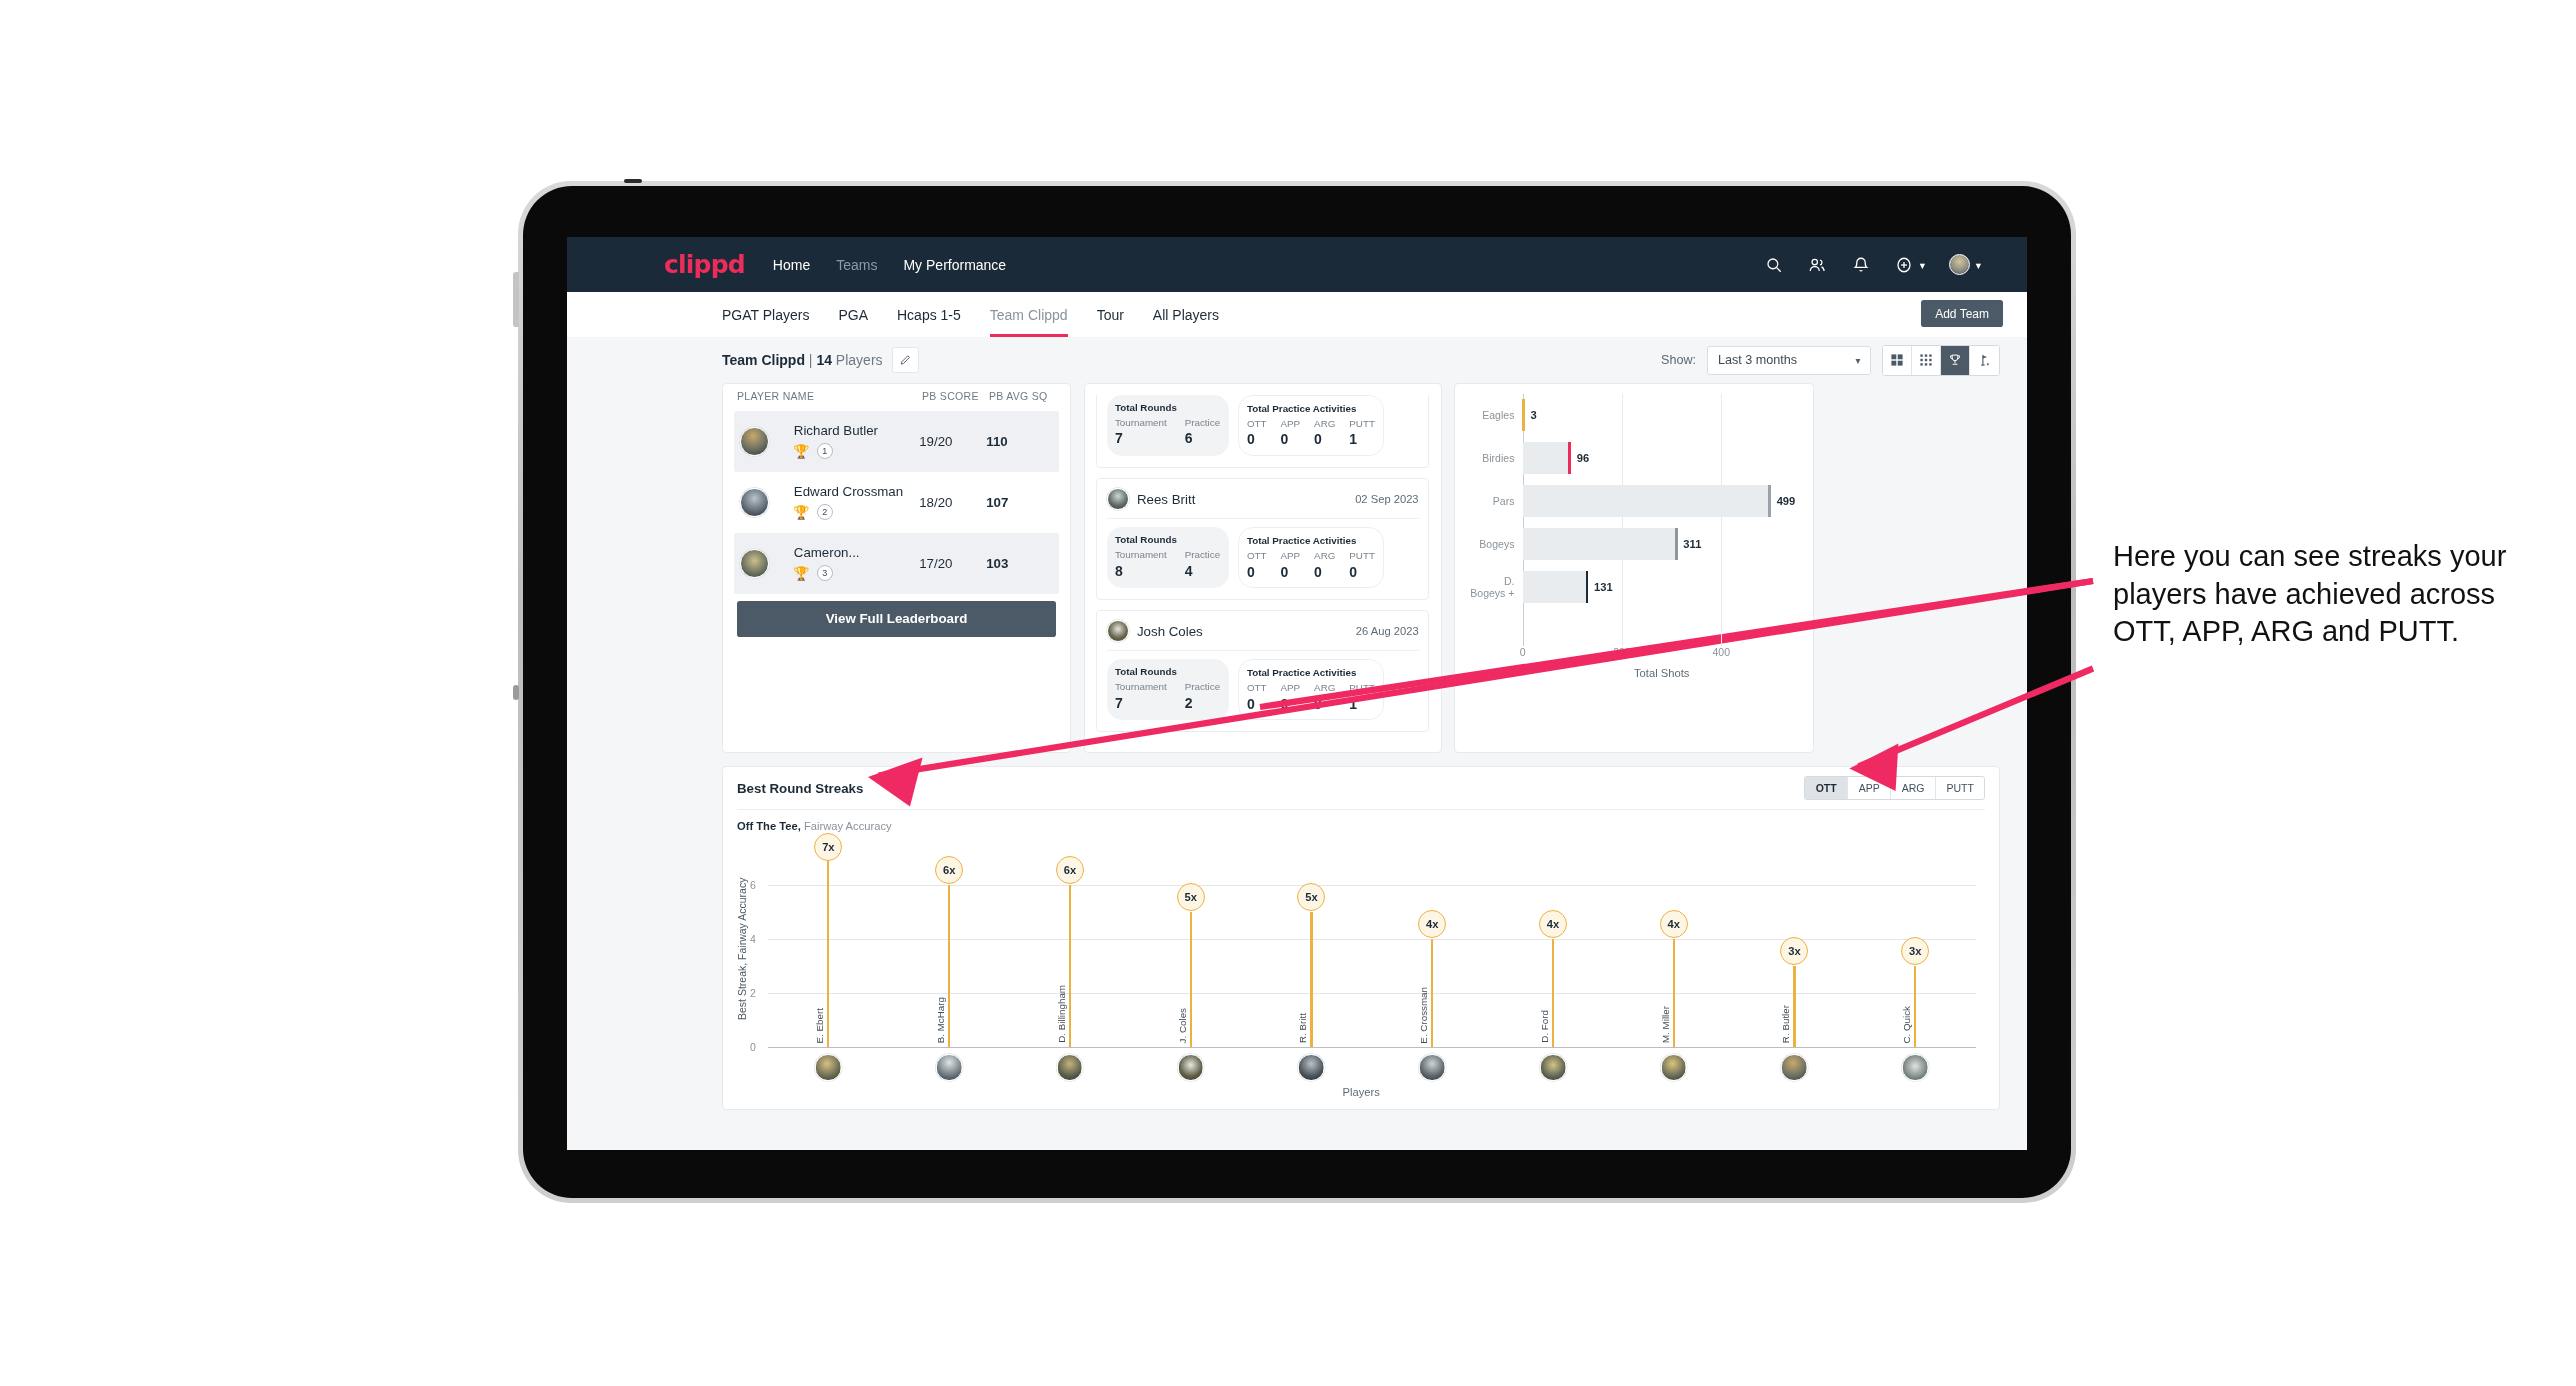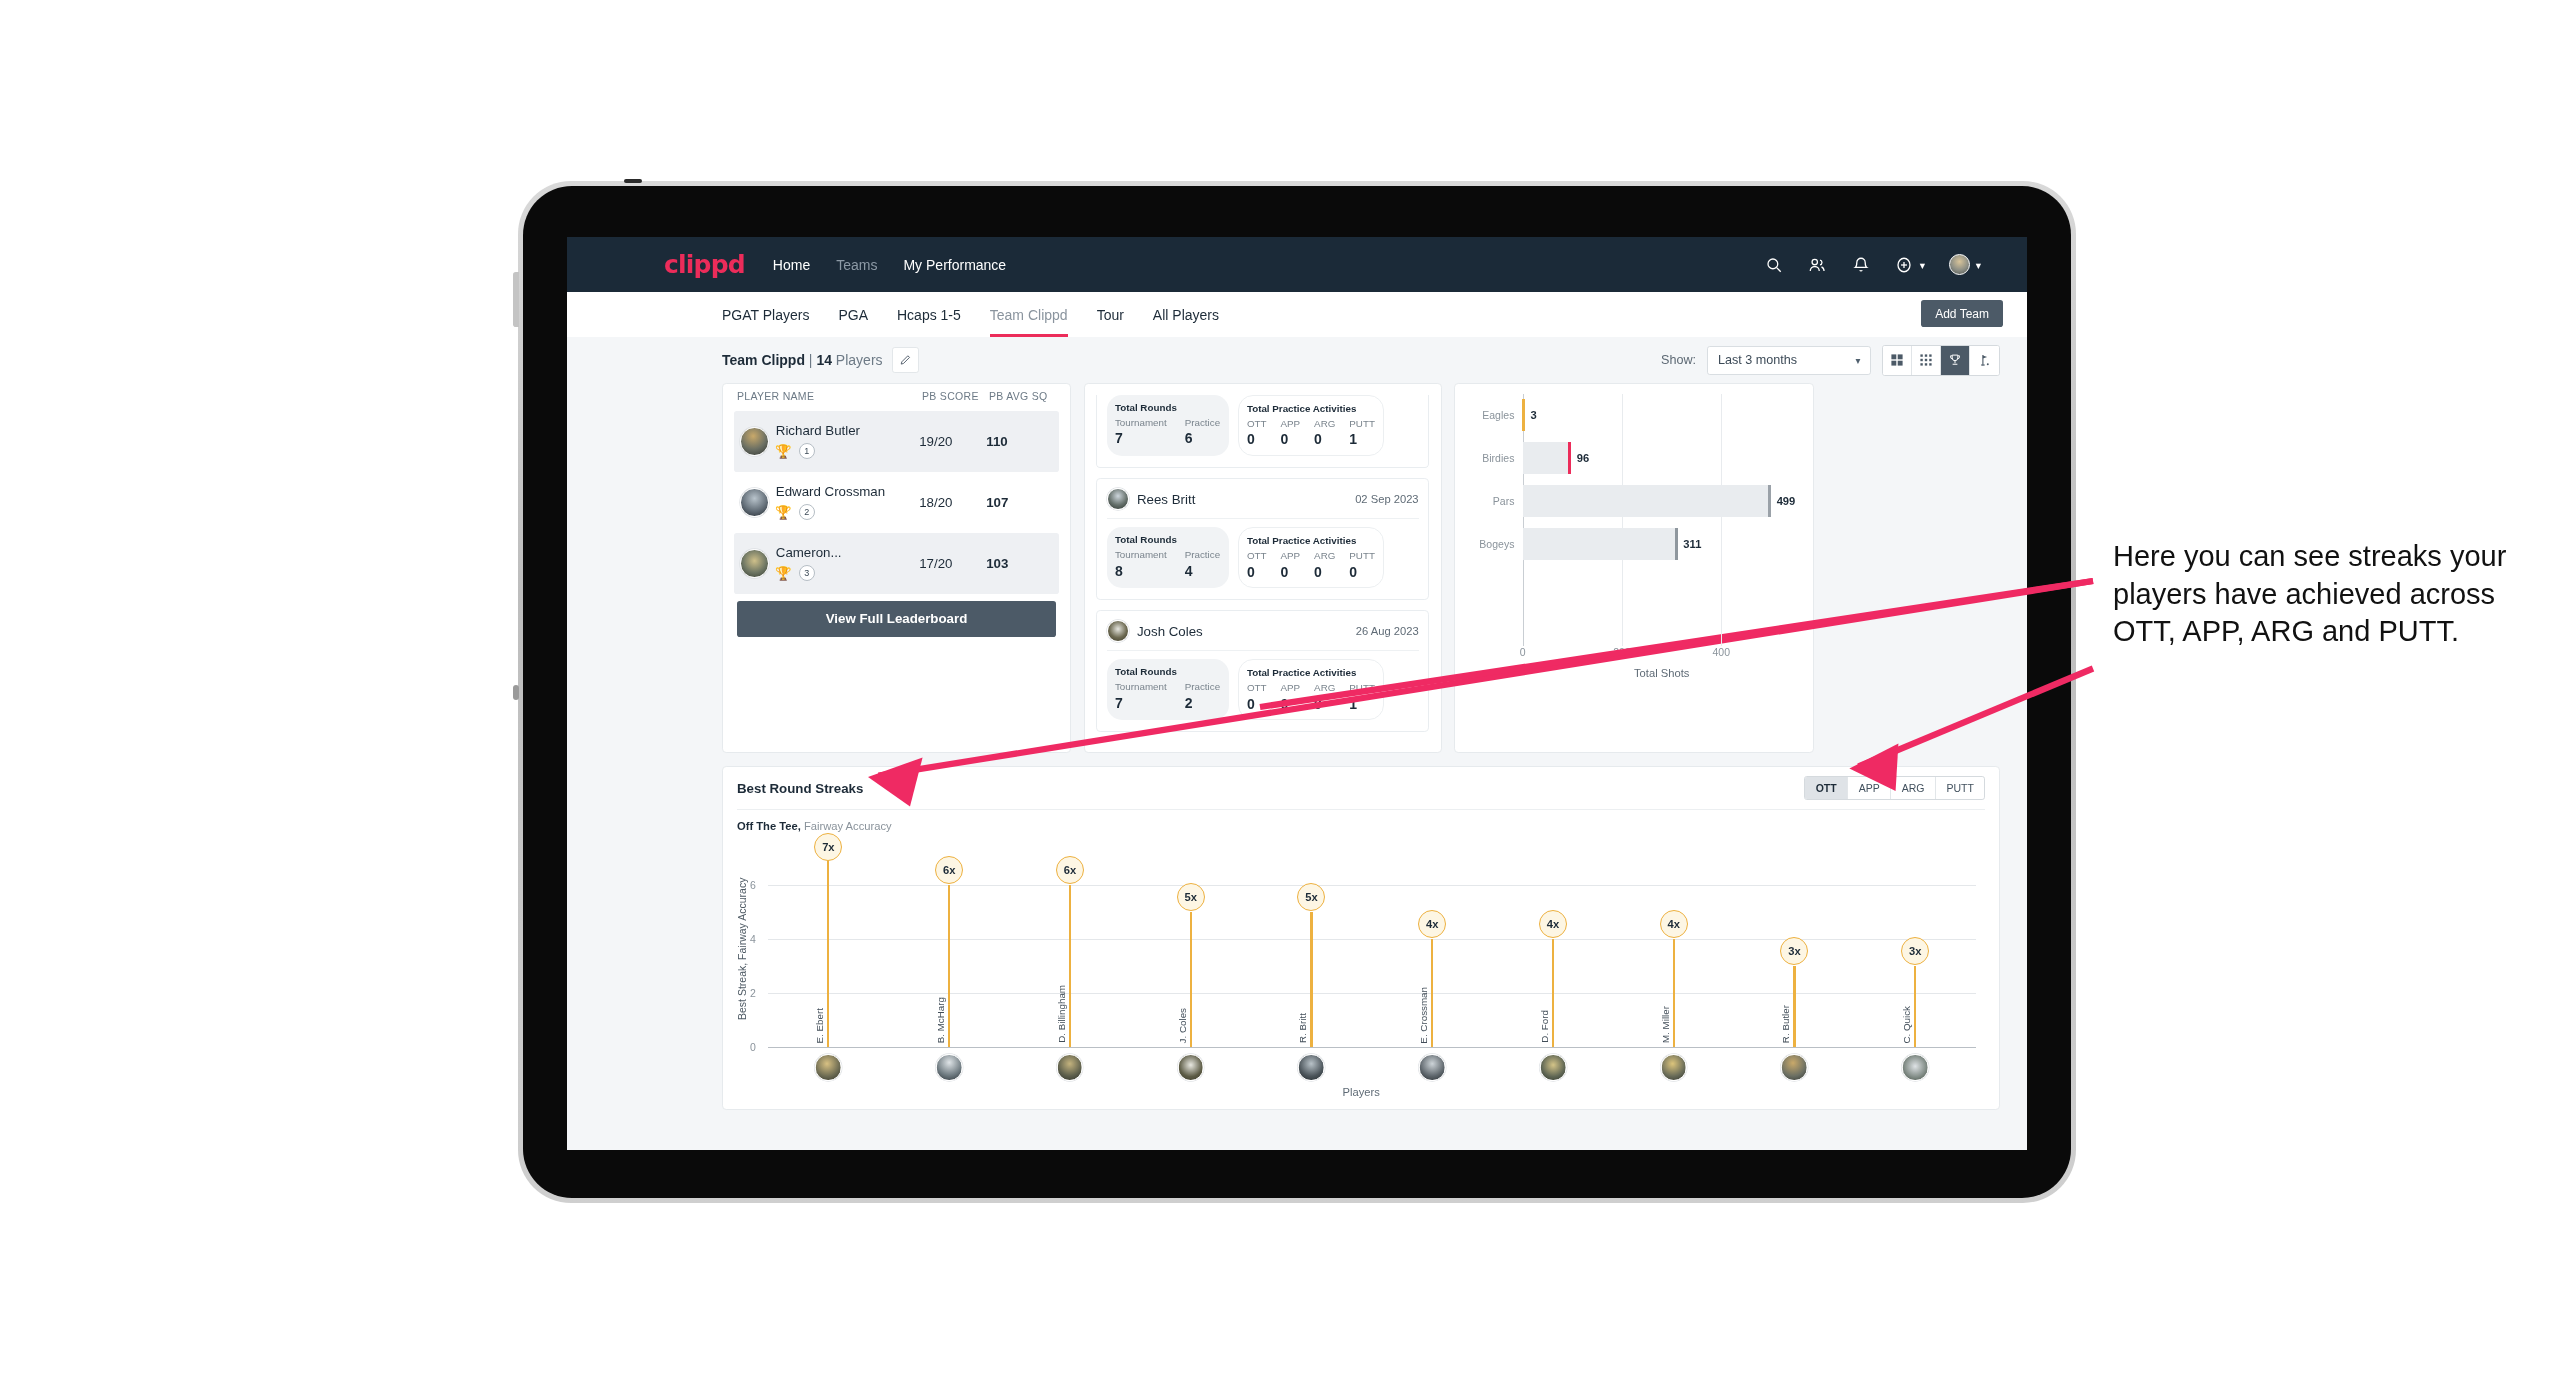--- a/index.html
+++ b/index.html
@@ -119,21 +119,21 @@
 
   
   .lb { width: 349px; padding: 0 11.2px 9.8px 11.2px; }
   .lb-head { display: flex; font-size: 10.5px; color: #6d7a86; letter-spacing: 0.3px; padding: 6.3px 2.8px 8.4px 2.8px; }
   .lb-head .c1 { flex: 1; }
   .lb-head .c2 { width: 67px; text-align: left; }
   .lb-head .c3 { width: 67px; text-align: left; }
   .lb-row { display: flex; align-items: center; padding: 12.6px 5.6px; border-radius: 2.8px; }
   .lb-row.alt { background: #eef0f3; }
   .pavatar { width: 29px; height: 29px; border-radius: 50%; border: 1.4px solid #fff; box-shadow: 0 0 0 0.7px #dcdfe3; flex: 0 0 auto; }
-  .pinfo { margin-left: 7px; flex: 1; }
+  .pinfo { margin-left: 25px; flex: 1; }
   .pname { font-size: 13.3px; color: #1d2b38; }
   .pbadges { display: flex; align-items: center; gap: 6.3px; margin-top: 4.9px; }
   .trophy { font-size: 13.3px; line-height: 1; }
   .rankpill {
     width: 16px; height: 16px; border-radius: 50%; border: 0.7px solid #b6bec5;
     font-size: 9px; color: #3c4a57; display: flex; align-items: center; justify-content: center;
     background: #fff;
   }
   .pb1 { width: 67px; font-size: 13.3px; color: #1d2b38; }
   .pb2 { width: 67px; font-size: 13.3px; color: #1d2b38; font-weight: 700; }
@@ -564,20 +564,28 @@
                   <div class="bar-cap" style="left:calc(89.10714285714286% - 2.1px);background:#9aa1a8;"></div>
                   <div class="bar-val" style="left:calc(89.10714285714286% + 6.3px);">499</div>
                 </div>
               </div>
               <div class="bar-row">
                 <div class="bar-lab">Bogeys</div>
                 <div class="bar-track">
                   <div class="bar-fill" style="width:55.53571428571429%;"></div>
                   <div class="bar-cap" style="left:calc(55.53571428571429% - 2.1px);background:#8f979e;"></div>
                   <div class="bar-val" style="left:calc(55.53571428571429% + 6.3px);">311</div>
+                </div>
+              </div>
+              <div class="bar-row">
+                <div class="bar-lab">D. Bogeys +</div>
+                <div class="bar-track">
+                  <div class="bar-fill" style="width:23.392857142857142%;"></div>
+                  <div class="bar-cap" style="left:calc(23.392857142857142% - 2.1px);background:#1d2b38;"></div>
+                  <div class="bar-val" style="left:calc(23.392857142857142% + 6.3px);">131</div>
                 </div>
               </div>
             </div>
           <div class="xaxis" id="shots-xaxis">
               <div class="xt" style="left: 0%;">0</div>
               <div class="xt" style="left: 35.7143%;">200</div>
               <div class="xt" style="left: 71.4286%;">400</div>
             </div>
           <div class="xlabel" id="shots-xlabel">Total Shots</div>
         </div>

